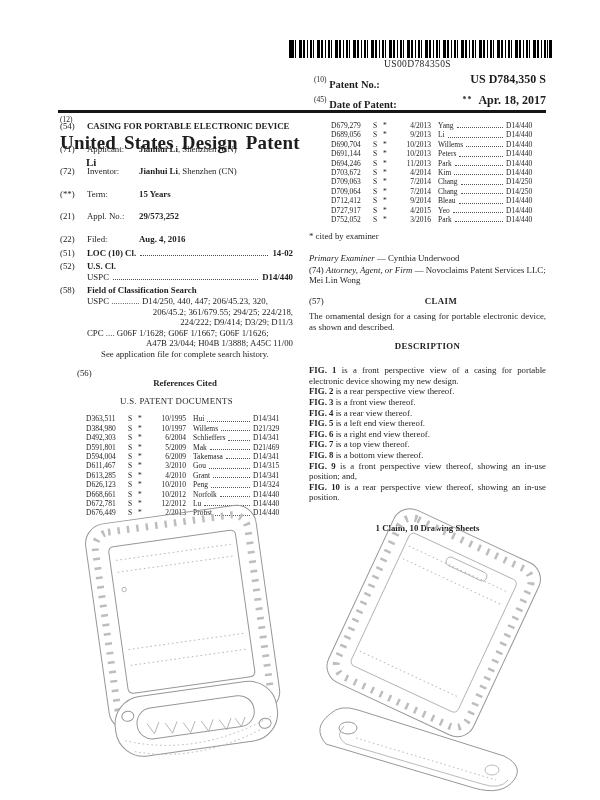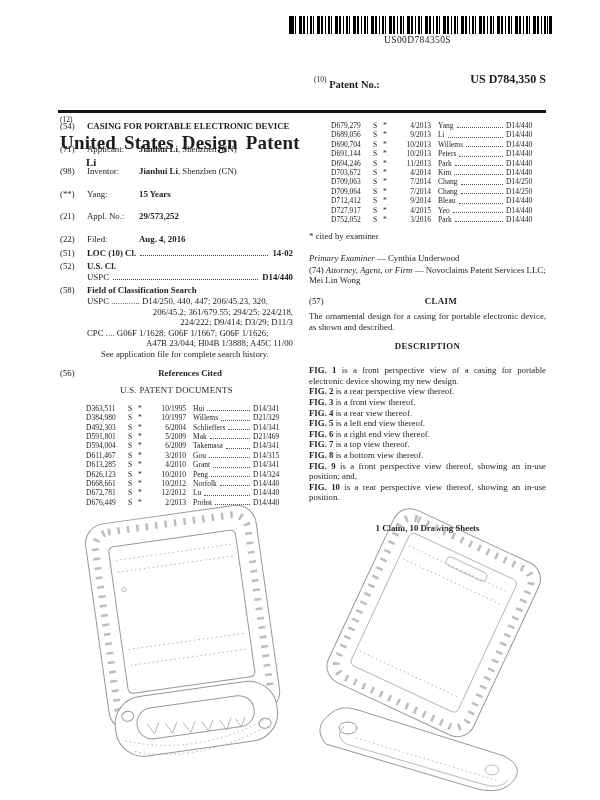--- a/index.html
+++ b/index.html
@@ -2,21 +2,21 @@
 <html><head>
 <meta charset="utf-8">
 <style>
   html,body { margin:0; padding:0; background:#fff; }
   .page {
     position:relative; width:600px; height:800px; background:#ffffff;
     font-family:"Liberation Serif","DejaVu Serif",serif; color:#1e1e1e;
     overflow:hidden;
   }
   
-  .barcode-wrap { position:absolute; left:289px; top:16px; width:257px; text-align:center; }
+  .barcode-wrap { position:absolute; left:289px; top:40px; width:257px; text-align:center; }
   .barcode {
     height:18px; width:100%;
     background:repeating-linear-gradient(90deg,
       #000 0px,#000 2px,#fff 2px,#fff 3px,
       #000 3px,#000 4px,#fff 4px,#fff 7px,
       #000 7px,#000 10px,#fff 10px,#fff 11px,
       #000 11px,#000 13px,#fff 13px,#fff 15px,
       #000 15px,#000 16px,#fff 16px,#fff 18px);
     border-left:3px solid #000; border-right:3px solid #000;
   }
@@ -43,21 +43,21 @@
   .num { flex:none; width:27px; }
   .ebody { flex:1; }
   .b { font-weight:bold; }
   .it { font-style:italic; }
   .lblw { display:inline-block; width:52px; }
   .dots { flex:1; border-bottom:1.2px dotted #4a4a4a; margin:0 4px 2px 4px; min-width:12px; }
   .flexline { display:flex; }
   .r { text-align:right; }
   .indent1 { margin-left:14px; }
   .center { text-align:center; }
-  .refs-head { margin:4px 0 7px 0; }
+  .refs-head { margin:4px 0 7px 17px;flex-direction:column; }
   .usdocs { margin-bottom:8px; letter-spacing:.3px; }
   
   .cites { font-size:7.5px; line-height:9.4px; margin-left:18px; }
   .col-right .cites { margin-left:14px; }
   .cite-row { display:flex; white-space:nowrap; }
   .c-no { width:42px;padding-left:8px; }
   .c-kind { width:10px; }
   .c-star { width:11px; }
   .c-date { width:37px; text-align:right; margin-right:7px; }
   .c-name { flex:none; }
@@ -97,44 +97,48 @@
     <div class="h-left">
       <span class="kind-code">(12)</span>
       <span class="doc-title">United States Design Patent</span>
       <div class="h-surname">Li</div>
     </div>
     <div class="h-right">
       <div class="h-row">
         <span class="lbl"><span class="kind-code">(10)</span> <span>Patent No.:</span></span>
         <span class="h-val">US D784,350 S</span>
       </div>
+      <div class="h-row">
+        <span class="lbl"><span class="kind-code">(45)</span> <span>Date of Patent:</span></span>
+        <span class="h-val"><span class="star2">**</span><span>Apr. 18, 2017</span></span>
+      </div>
     </div>
   </div>
   <div class="rule"></div>
 
   <div class="col col-left">
 
     <div class="entry">
       <span class="num">(54)</span>
       <span class="ebody b">CASING FOR PORTABLE ELECTRONIC DEVICE</span>
     </div>
 
     <div class="entry">
       <span class="num">(71)</span>
       <span class="ebody"><span class="lblw">Applicant:</span><span class="b">Jianhui Li</span><span>, Shenzhen (CN)</span></span>
     </div>
 
     <div class="entry">
-      <span class="num">(98)</span>
+      <span class="num">(72)</span>
       <span class="ebody"><span class="lblw">Inventor:</span><span class="b">Jianhui Li</span><span>, Shenzhen (CN)</span></span>
     </div>
 
     <div class="entry">
       <span class="num">(**)</span>
-      <span class="ebody"><span class="lblw">Yang:</span><span class="b">15 Years</span></span>
+      <span class="ebody"><span class="lblw">Term:</span><span class="b">15 Years</span></span>
     </div>
 
     <div class="entry">
       <span class="num">(21)</span>
       <span class="ebody"><span class="lblw">Appl. No.:</span><span class="b">29/573,252</span></span>
     </div>
 
     <div class="entry tight">
       <span class="num">(22)</span>
       <span class="ebody"><span class="lblw">Filed:</span><span class="b">Aug. 4, 2016</span></span>

